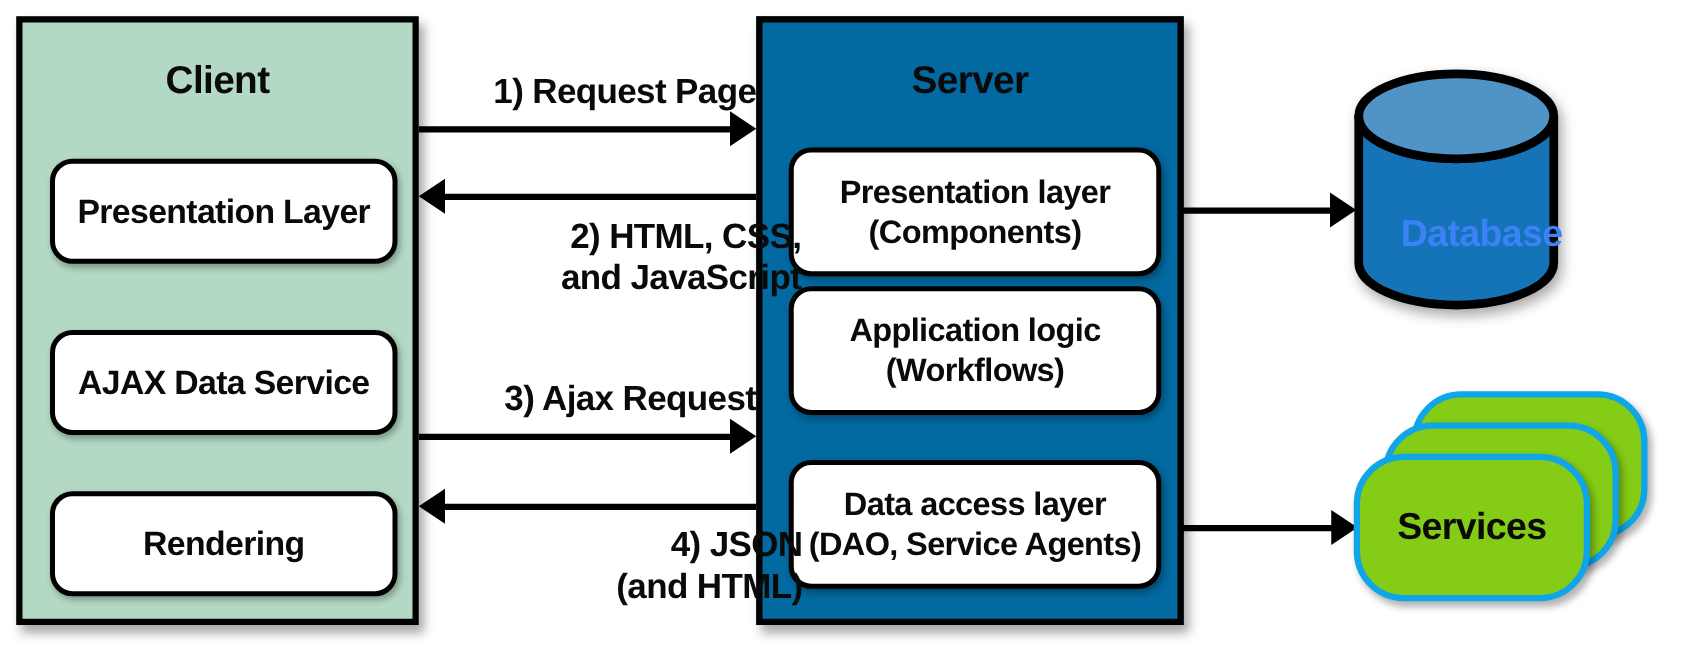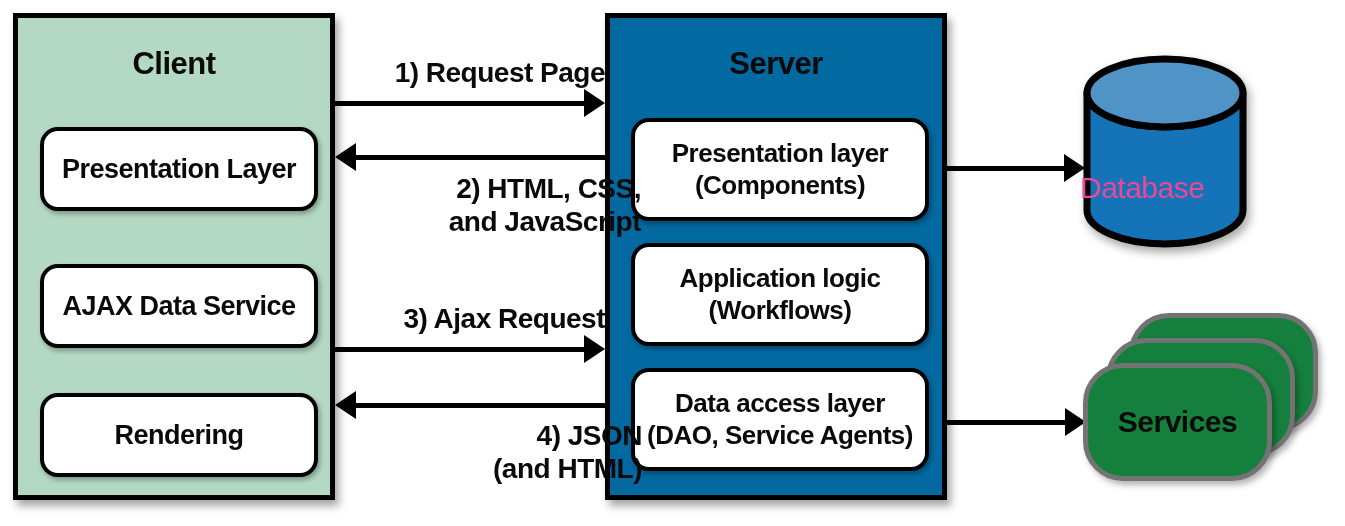--- a/index.html
+++ b/index.html
@@ -58,21 +58,21 @@
     letter-spacing: -0.5px;
     padding: 0 4px;
   }
   .client .node { left: 22px; width: 278px; height: 84px; }
   .client .node.n1 { top: 109px; }
   .client .node.n2 { top: 230px; margin-top: 16px; }
   .client .node.n3 { top: 375px; align-items: center; }
 
   .server .node { left: 21px; width: 298px; height: 103px; font-size: 26px; }
   .server .node.n1 { top: 100px; }
-  .server .node.n2 { top: 225px; }
+  .server .node.n2 { top: 211px; }
   .server .node.n3 { top: 350px; }
 
   
   .arrow { position: absolute; height: 0; }
   .arrow .shaft {
     position: absolute;
     top: -2.5px;
     height: 5px;
     background: #000;
   }
@@ -117,41 +117,41 @@
     top: 55px;
     width: 170px;
     height: 196px;
   }
   .database-wrap svg { filter: drop-shadow(3px 5px 5px rgba(0,0,0,0.35)); }
   .database-label {
     position: absolute;
     left: 0;
     top: 116px;
     width: 100%;
-    text-align: left;
-    color: #ec4899;
+    text-align: right;
+    color: #3b82f6;
     font-size: 30px;
-    font-weight: 400;
+    font-weight: 700;
     letter-spacing: -0.5px;
   }
 
   
   .services-wrap {
     position: absolute;
     left: 1083px;
     top: 313px;
     width: 236px;
     height: 170px;
   }
   .service-card {
     position: absolute;
     width: 189px;
     height: 118px;
-    background: #15803d;
-    border: 5px solid #737373;
+    background: #84cc16;
+    border: 5px solid #0ea5e9;
     border-radius: 40px;
     box-sizing: border-box;
     box-shadow: 3px 4px 6px rgba(0,0,0,0.3);
   }
   .service-card.back   { left: 46px; top: 0; }
   .service-card.middle { left: 23px; top: 25px; }
   .service-card.front  {
     left: 0; top: 50px;
     display: flex;
     align-items: center;

